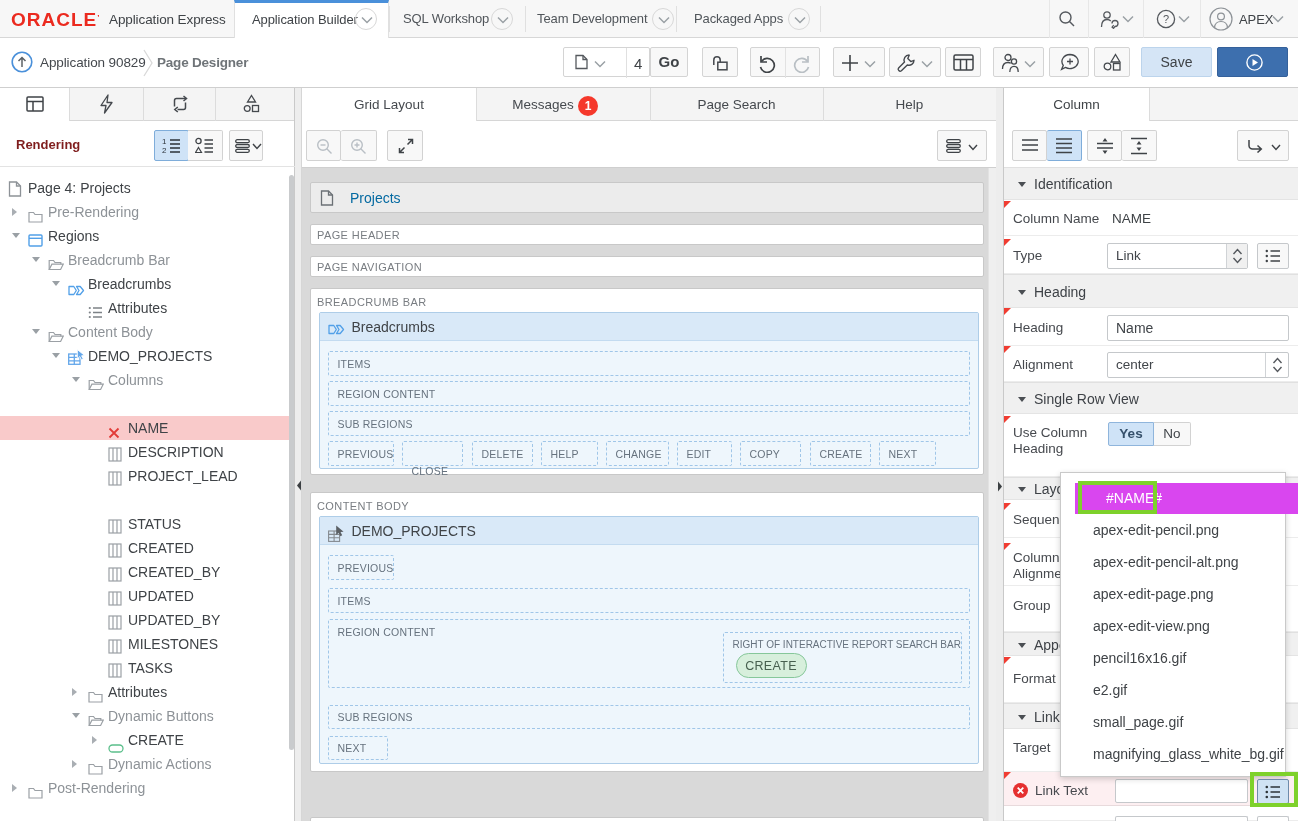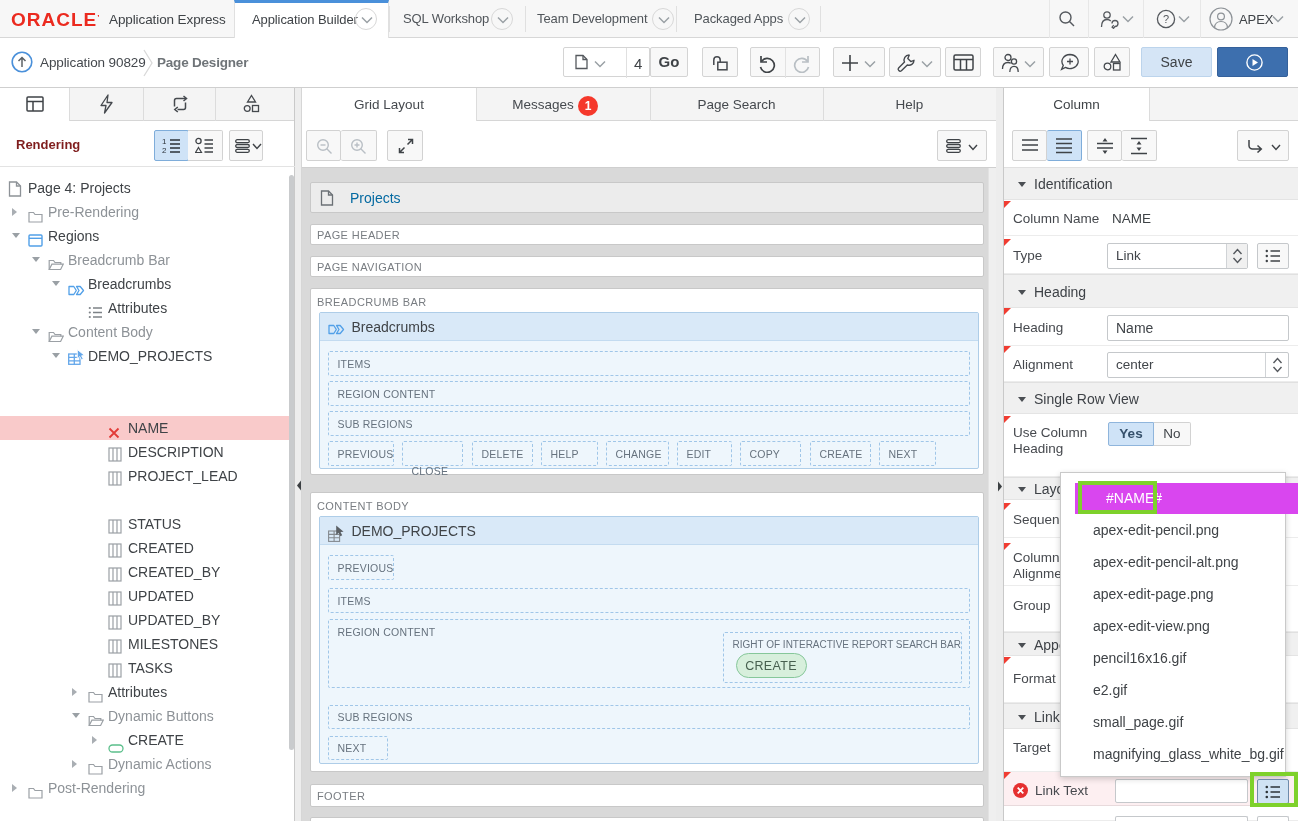--- a/index.html
+++ b/index.html
@@ -319,20 +319,28 @@
 </div>
 <div class="trow" style="top:256px;">
 <div class="arr open" style="left:52px;"></div>
 <div class="ticon" style="left:68px;top:4px;"><svg width="17" height="16" viewBox="0 0 17 16">
           <rect x="0.7" y="5" width="11.3" height="10.3" fill="none" stroke="#64a7ea" stroke-width="1.3"></rect>
           <path d="M0.7 8.4 H12 M0.7 11.8 H12 M6.3 5 V15.3" stroke="#64a7ea" stroke-width="1.3"></path>
           <path d="M9.3 0.5 L9.3 9.8 L11.8 7.6 L13.5 11 L15.3 10.1 L13.6 6.8 L16.7 6.5 Z" fill="#64a7ea" stroke="#fff" stroke-width="0.9"></path>
         </svg></div>
 <span class="lbl dark" style="left:88px;">DEMO_PROJECTS</span>
 </div>
+<div class="trow" style="top:280px;">
+<div class="arr open" style="left:72px;"></div>
+<div class="ticon" style="left:88px;top:6px;"><svg width="16" height="13" viewBox="0 0 16 13">
+          <path d="M1.2 11.5 V2.5 H5.5 L7 4.5 H12.8 V6.2" fill="none" stroke="#9ba0a5" stroke-width="1.2"></path>
+          <path d="M1.2 11.5 L3.9 6.2 H15.2 L12.6 11.5 Z" fill="none" stroke="#9ba0a5" stroke-width="1.2"></path>
+        </svg></div>
+<span class="lbl gray" style="left:108px;">Columns</span>
+</div>
 <div class="trow" style="top:328px;background:#f9caca;">
 <div class="ticon" style="left:108px;top:6px;"><svg width="12" height="12" viewBox="0 0 12 12">
           <path d="M1.5 1.5 L10.5 10.5 M10.5 1.5 L1.5 10.5" stroke="#e23b38" stroke-width="1.8"></path>
         </svg></div>
 <span class="lbl dark" style="left:128px;">NAME</span>
 </div>
 <div class="trow" style="top:352px;">
 <div class="ticon" style="left:108px;top:5px;"><svg width="14" height="15" viewBox="0 0 14 15">
           <rect x="1" y="1" width="12" height="13" fill="none" stroke="#9ba0a5" stroke-width="1.2"></rect>
           <path d="M5 1 V14 M9 1 V14" stroke="#9ba0a5" stroke-width="1.2"></path>
@@ -558,23 +566,20 @@
 </div>
           </div>
 <div class="dashed" style="left:8px;top:188px;width:642px;height:24px;">
             <div class="dlbl" style="top:5px;">SUB REGIONS</div>
           </div>
 <div class="dashed" style="left:8px;top:219px;width:60px;height:24px;">
             <div class="dlbl" style="top:5px;">NEXT</div>
           </div>
 </div>
       </div>
-<div class="gbox" style="top:616px;height:23px;">
-        <div class="glabel" style="left:6px;top:5px;">FOOTER</div>
-      </div>
 <div class="gbox" style="top:649px;height:20px;"></div>
 </div>
 <div class="ab" style="left:686px;top:80px;width:8px;height:653px;background:#efefef;border-left:1px solid #e2e2e2;"></div>
 </div>
 <div id="rpanel" class="ab">
 <div class="ptabbar"></div>
 <div class="ptab act ab" style="left:0;width:146px;border-right:1px solid #dcdcdc;text-align:center;line-height:33px;font-size:13.5px;color:#3f4347;">Column</div>
 <div class="tbtn" style="left:8px;width:35px;">
       <div style="margin:6px 0 0 8px;"><svg width="18" height="18" viewBox="0 0 18 18">
           <path d="M1 3 H17 M1 8 H17 M1 13 H17" stroke="#3f4347" stroke-width="1.7"></path>

